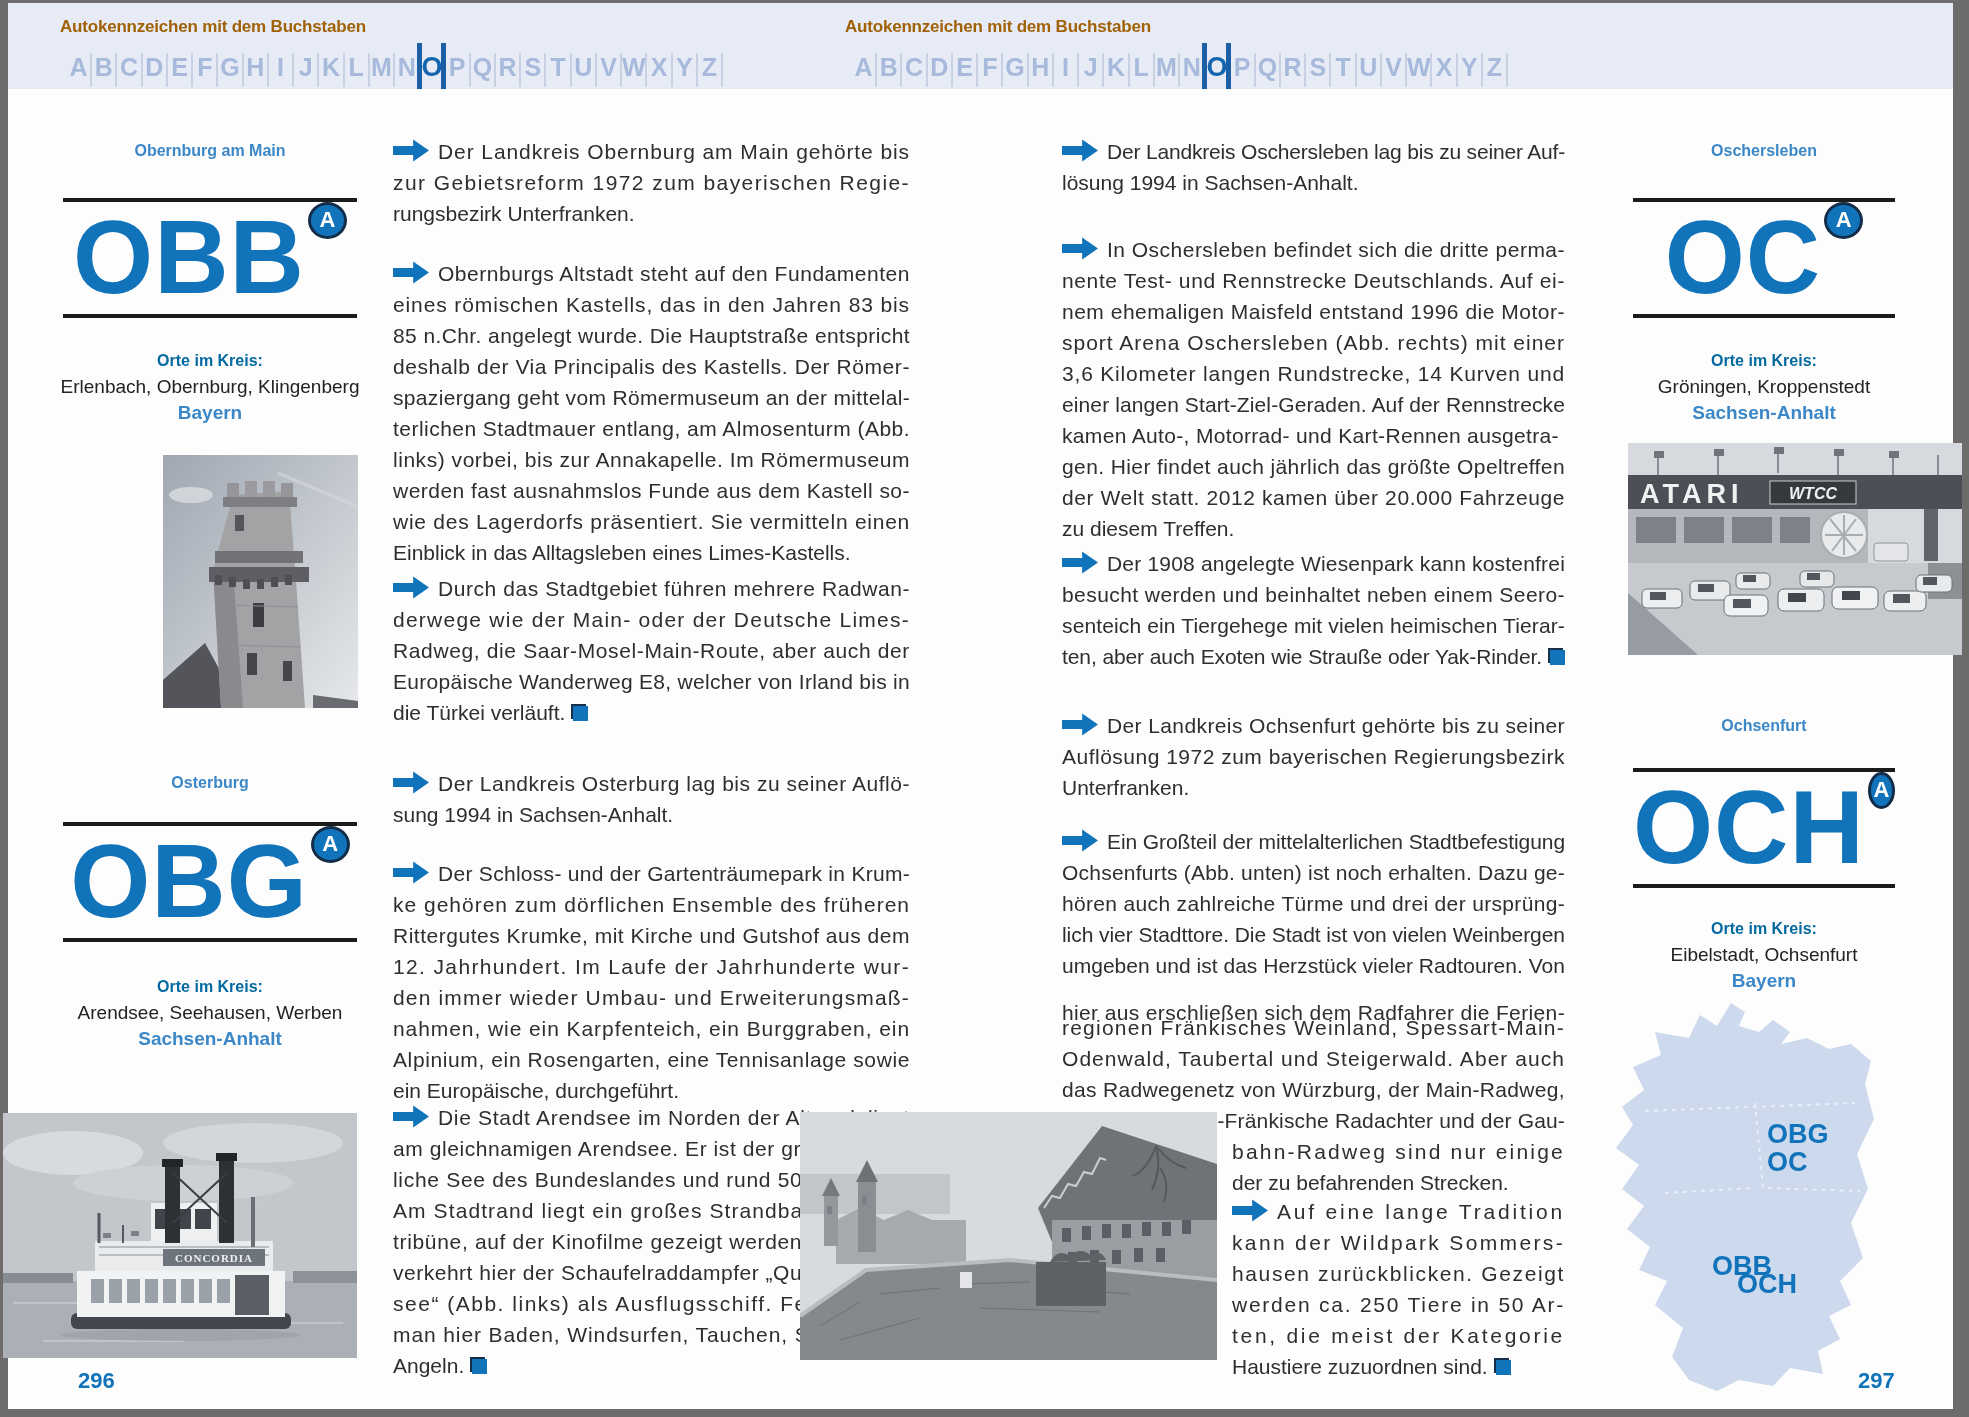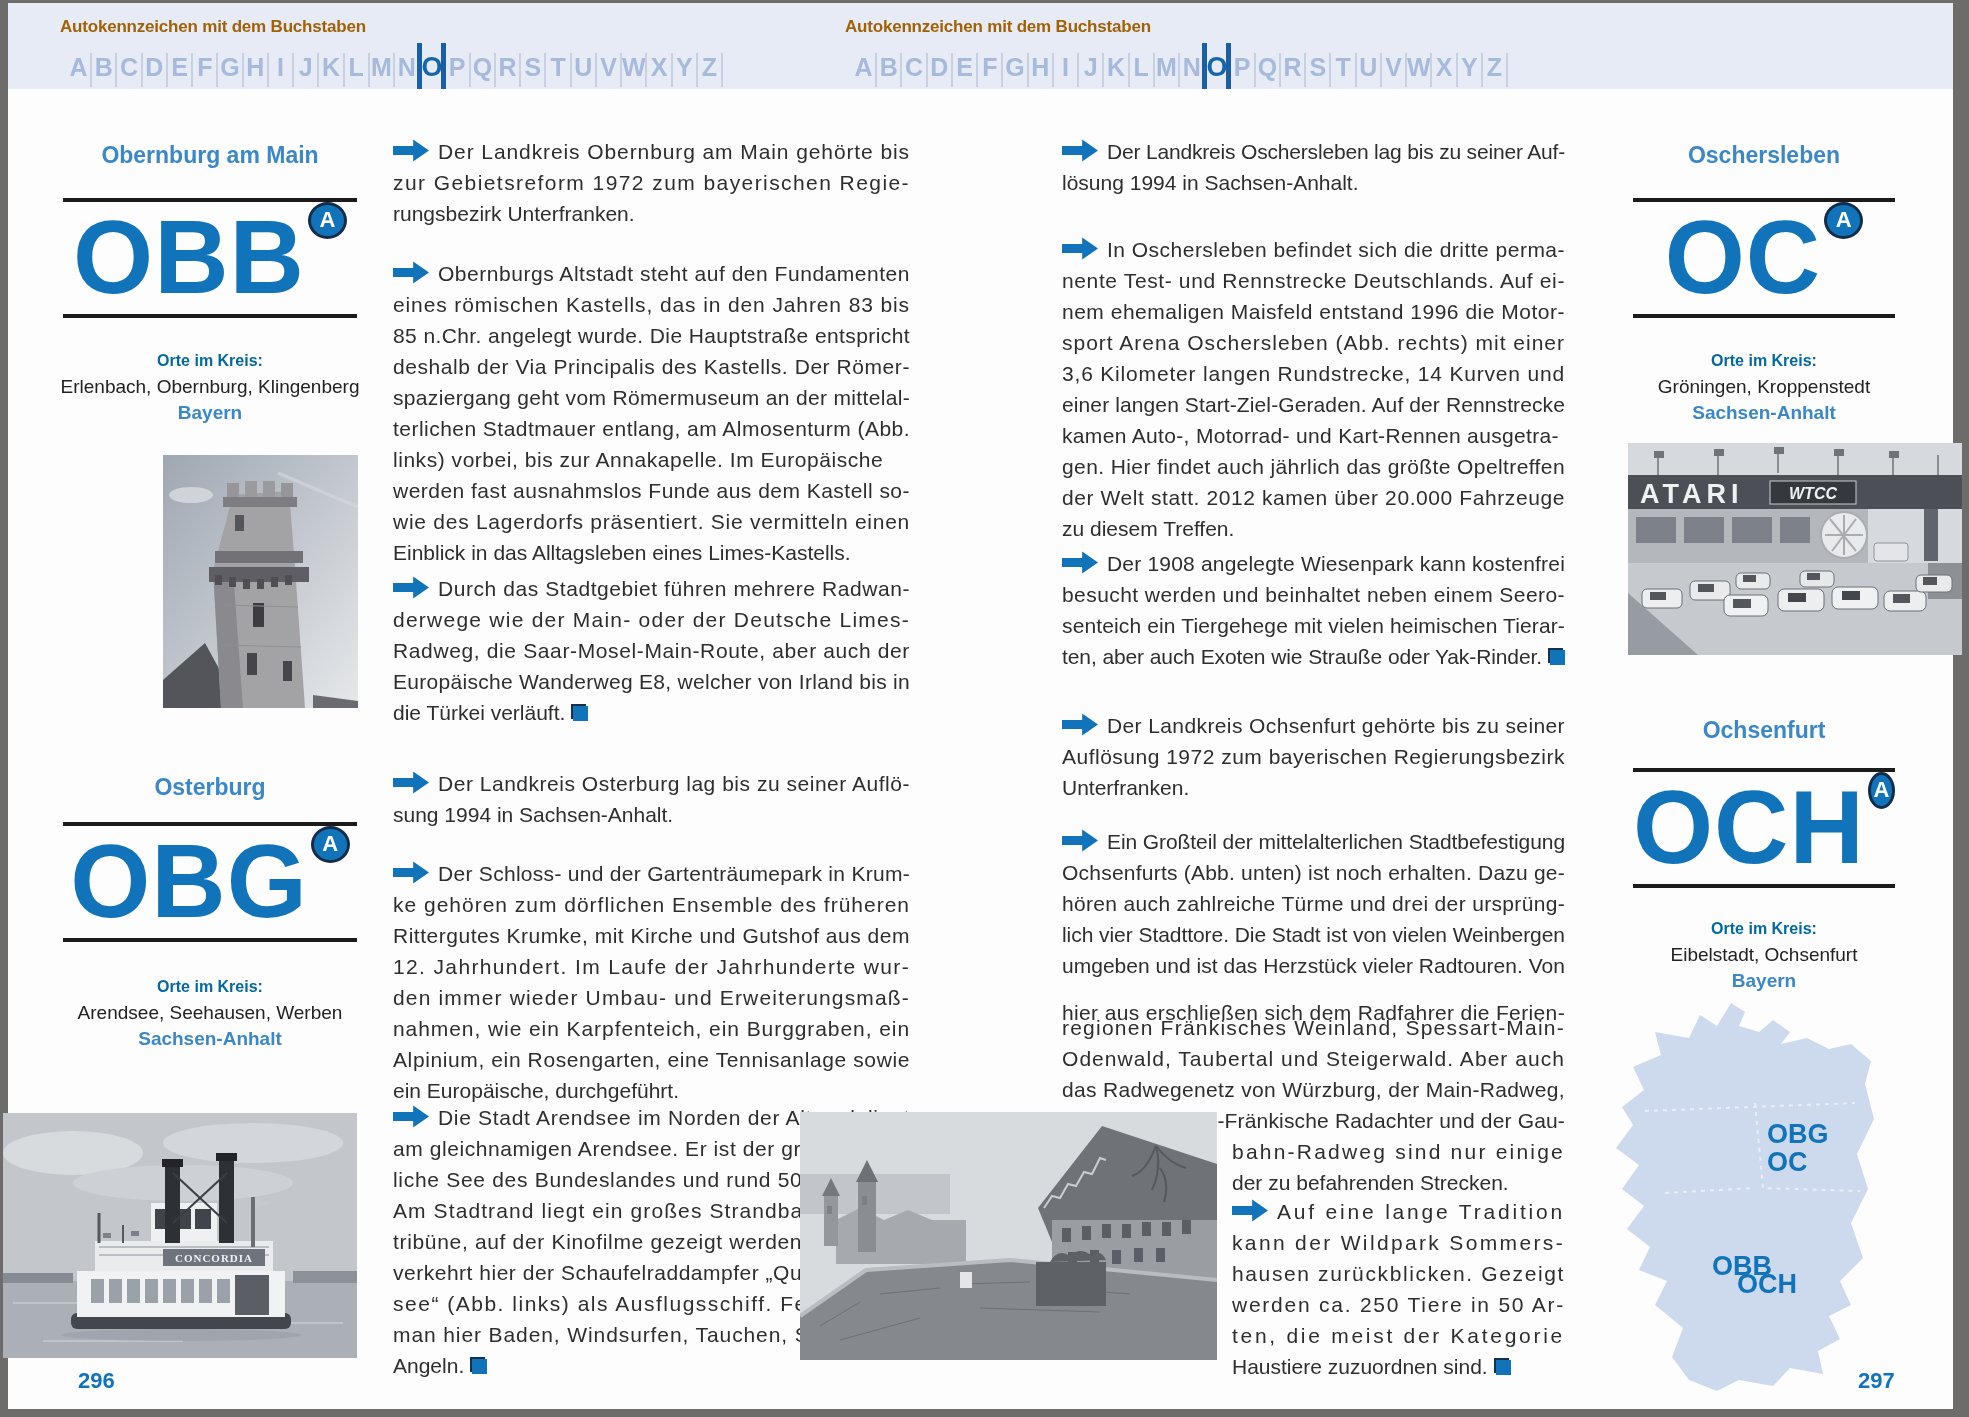--- a/index.html
+++ b/index.html
@@ -21,21 +21,21 @@
   .tl{width:100%;height:31px;line-height:31px;font-size:21px;white-space:nowrap;text-align:left;}
   .tl.narrow{width:333px;margin-left:170px;}
   .ls{display:inline-block;white-space:nowrap;}
   .arrow{display:inline-block;width:36px;height:23px;background:#1173ba;margin-right:9px;vertical-align:-3px;
          clip-path:polygon(0 30%,56% 30%,56% 2%,100% 50%,56% 98%,56% 70%,0 70%);
          filter:drop-shadow(-2px -2px 0 #14304d);}
   .endmark{display:inline-block;width:15px;height:15px;background:#1173ba;margin-left:8px;vertical-align:-1px;
          box-shadow:-2px -2px 0 #14304d;}
   
   .entry{position:absolute;text-align:center;}
-  .e-title{position:absolute;left:0;width:100%;font-size:23px;font-weight:bold;color:#3b87c7;}
+  .e-title{position:absolute;left:0;width:100%;font-size:16px;font-weight:bold;color:#3b87c7;}
   .plate-box{position:absolute;left:0;width:100%;border-top:4px solid #1b1b1b;border-bottom:4px solid #1b1b1b;
              height:112px;display:flex;align-items:center;justify-content:center;}
   .plate-txt{font-size:103px;font-weight:bold;color:#1173ba;letter-spacing:1px;line-height:100px;}
   .badge{display:inline-flex;width:33px;height:31px;border-radius:50%;background:#1173ba;border:3px solid #132c47;
          color:#fff;font-size:22px;font-weight:bold;align-items:center;justify-content:center;
          transform:translateY(-38px);margin-left:3px;}
   .orte{position:absolute;left:50%;transform:translateX(-50%);width:340px;line-height:26px;font-size:19px;}
   .orte .lbl{font-weight:bold;font-size:16px;color:#0369a1;}
   .orte .plc{color:#222;white-space:nowrap;}
   .orte .st{font-weight:bold;color:#3b87c7;}
@@ -245,21 +245,21 @@
         <div class="tl"><span class="ls" style="letter-spacing: 1.425px;">zur Gebietsreform 1972 zum bayerischen Regie-</span></div>
         <div class="tl last"><span class="ls" style="letter-spacing: 0px;">rungsbezirk Unterfranken.</span></div>
       </div>
     <div class="para" style="top:258px">
         <div class="tl"><span class="ls" style="letter-spacing: 0.526736px;"><span class="arrow"></span>Obernburgs Altstadt steht auf den Fundamenten</span></div>
         <div class="tl"><span class="ls" style="letter-spacing: 0.884375px;">eines römischen Kastells, das in den Jahren 83 bis</span></div>
         <div class="tl"><span class="ls" style="letter-spacing: 0.401743px;">85 n.Chr. angelegt wurde. Die Hauptstraße entspricht</span></div>
         <div class="tl"><span class="ls" style="letter-spacing: 0.567308px;">deshalb der Via Principalis des Kastells. Der Römer-</span></div>
         <div class="tl"><span class="ls" style="letter-spacing: 0.33227px;">spaziergang geht vom Römermuseum an der mittelal-</span></div>
         <div class="tl"><span class="ls" style="letter-spacing: 0.465px;">terlichen Stadtmauer entlang, am Almosenturm (Abb.</span></div>
-        <div class="tl"><span class="ls" style="letter-spacing: 0.535937px;">links) vorbei, bis zur Annakapelle. Im Europäische</span></div>
+        <div class="tl"><span class="ls" style="letter-spacing: 0.535937px;">links) vorbei, bis zur Annakapelle. Im Römermuseum</span></div>
         <div class="tl"><span class="ls" style="letter-spacing: 0.474171px;">werden fast ausnahmslos Funde aus dem Kastell so-</span></div>
         <div class="tl"><span class="ls" style="letter-spacing: 0.738582px;">wie des Lagerdorfs präsentiert. Sie vermitteln einen</span></div>
         <div class="tl last"><span class="ls" style="letter-spacing: 0px;">Einblick in das Alltagsleben eines Limes-Kastells.</span></div>
       </div>
     <div class="para" style="top:573px">
         <div class="tl"><span class="ls" style="letter-spacing: 0.566051px;"><span class="arrow"></span>Durch das Stadtgebiet führen mehrere Radwan-</span></div>
         <div class="tl"><span class="ls" style="letter-spacing: 1.24151px;">derwege wie der Main- oder der Deutsche Limes-</span></div>
         <div class="tl"><span class="ls" style="letter-spacing: 0.630208px;">Radweg, die Saar-Mosel-Main-Route, aber auch der</span></div>
         <div class="tl"><span class="ls" style="letter-spacing: 0.287684px;">Europäische Wanderweg E8, welcher von Irland bis in</span></div>
         <div class="tl last"><span class="ls" style="letter-spacing: 0px;">die Türkei verläuft.<span class="endmark"></span></span></div>

